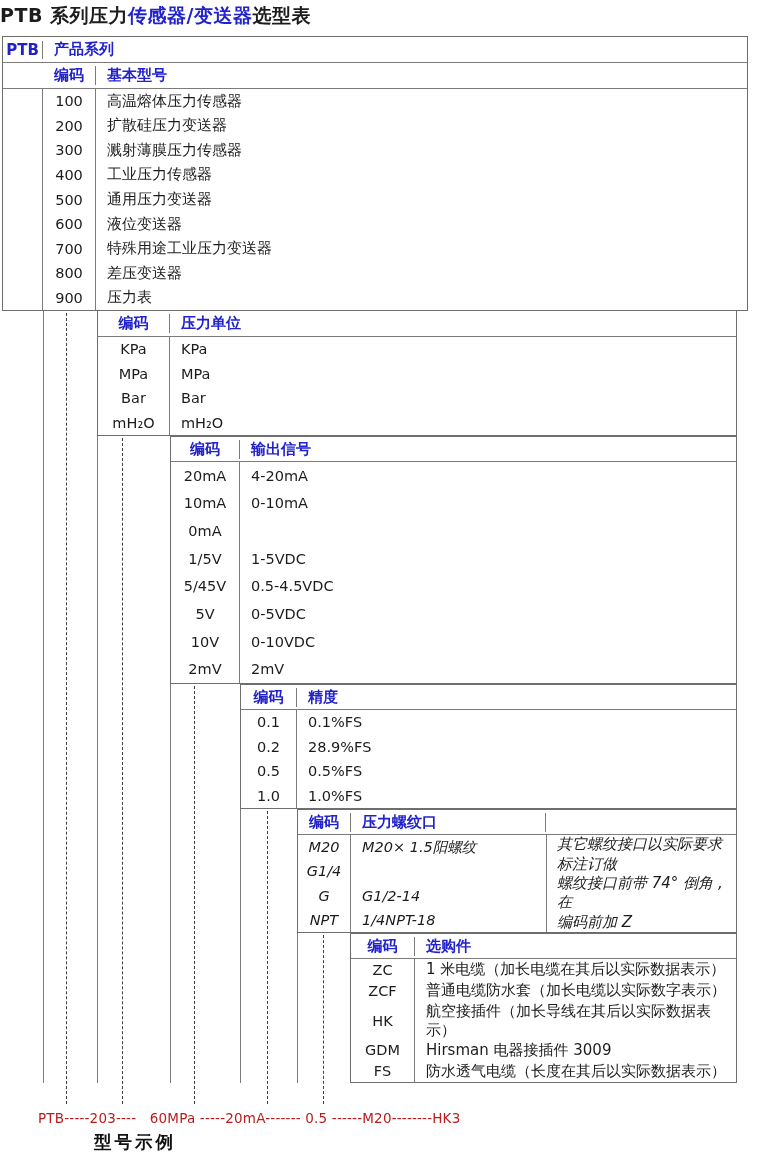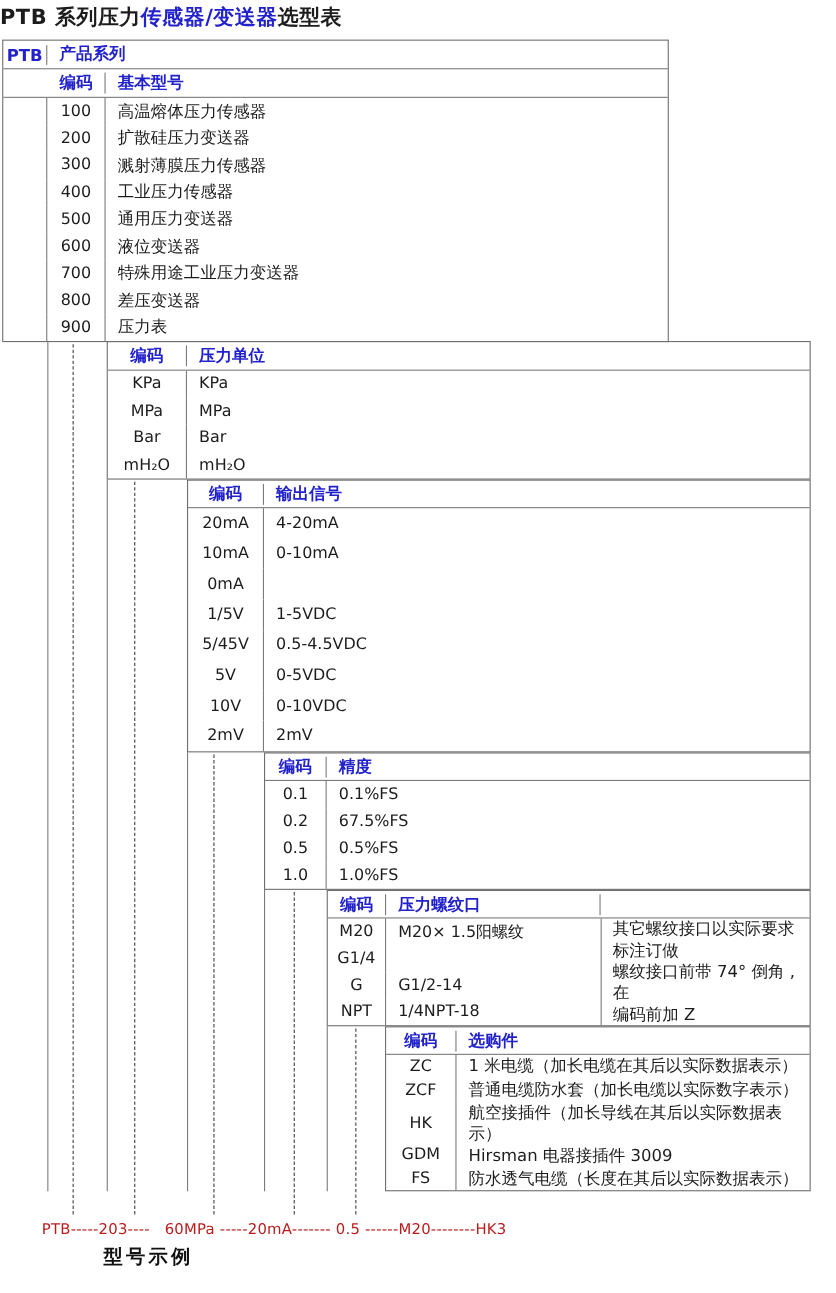--- a/index.html
+++ b/index.html
@@ -19,21 +19,21 @@
   .hd{display:flex;align-items:center;border-bottom:1px solid #7b7b7b;flex:0 0 auto;box-sizing:border-box;}
   .bd{flex:1;display:flex;flex-direction:column;}
   .row{flex:1;display:flex;align-items:stretch;}
   .cell{display:flex;align-items:center;box-sizing:border-box;}
   .rb{border-right:1px solid #7b7b7b;}
   .cc{justify-content:center;text-align:center;}
   .vc{padding-left:11px;}
   .hdr{color:#2222cc;font-weight:bold;}
   .num{font-size:14.5px;}
   
-  .l1{left:2px;top:36px;width:606px;height:275px;}
+  .l1{left:2px;top:36px;width:746px;height:275px;}
   .l1 .hd{height:26px;}
   .l1 .w0{width:40px;}
   .l1 .w1{width:53px;}
   .l2{left:97px;top:310px;width:640px;height:126px;}
   .l2 .hd{height:26px;}
   .l2 .w1{width:72px;}
   .l3{left:170px;top:436px;width:567px;height:248px;}
   .l3 .hd{height:25px;}
   .l3 .w1{width:69px;}
   .l4{left:240px;top:684px;width:497px;height:125px;}
@@ -198,39 +198,39 @@
       <div class="cell w1 rb cc hdr">编码</div>
       <div class="cell fill vc hdr">精度</div>
     </div>
     <div class="bd">
       <div class="row">
           <div class="cell w1 rb cc num">0.1</div>
           <div class="cell fill vc num">0.1%FS</div>
         </div>
       <div class="row">
           <div class="cell w1 rb cc num">0.2</div>
-          <div class="cell fill vc num">67.5%FS</div>
+          <div class="cell fill vc num">28.9%FS</div>
         </div>
       <div class="row">
           <div class="cell w1 rb cc num">0.5</div>
           <div class="cell fill vc num">0.5%FS</div>
         </div>
       <div class="row">
           <div class="cell w1 rb cc num">1.0</div>
           <div class="cell fill vc num">1.0%FS</div>
         </div>
     </div>
   </div>
 
   <div class="lvl l5">
     <div class="hd">
       <div class="cell w1 rb cc hdr">编码</div>
       <div class="cell w2 rb vc hdr">压力螺纹口</div>
     </div>
-    <div class="bd" style="flex-direction:row;">
+    <div class="bd" style="flex-direction:row;font-style:italic;">
       <div class="l5-left">
         <div class="row">
             <div class="cell w1 rb cc num">M20</div>
             <div class="cell fill vc num">M20× 1.5阳螺纹</div>
           </div>
         <div class="row">
             <div class="cell w1 rb cc num">G1/4</div>
           </div>
         <div class="row">
             <div class="cell w1 rb cc num">G</div>

